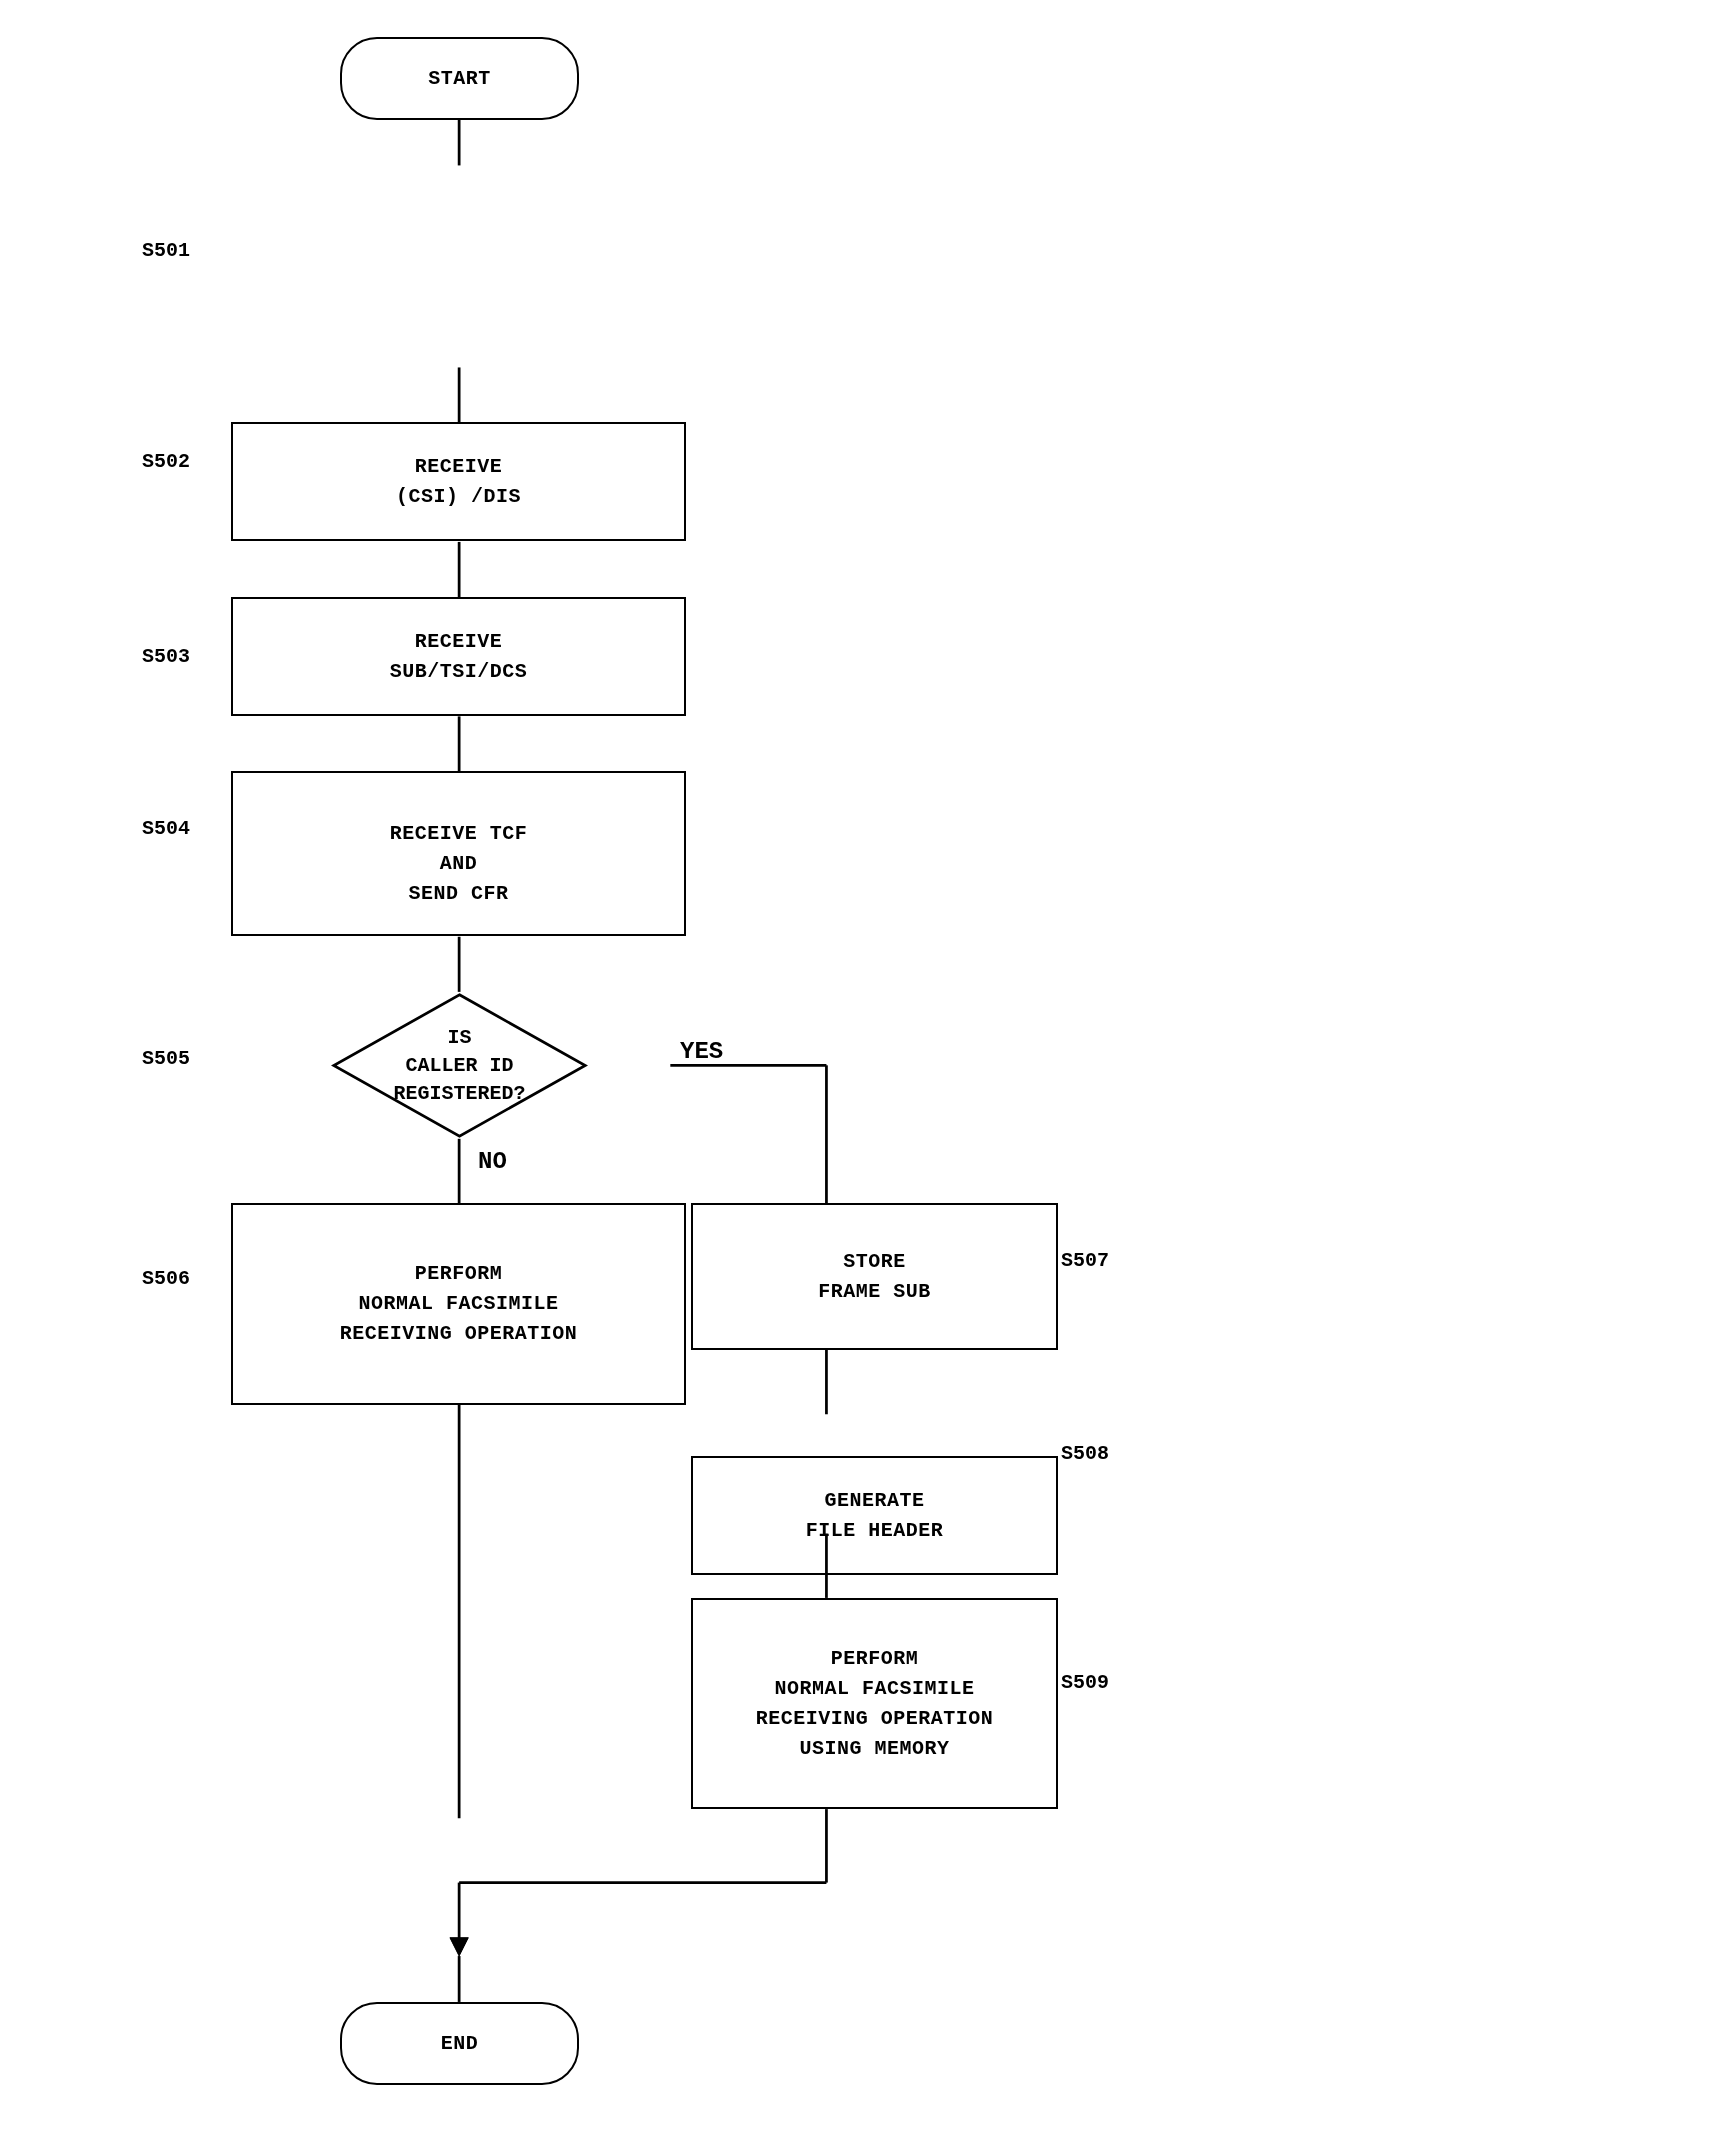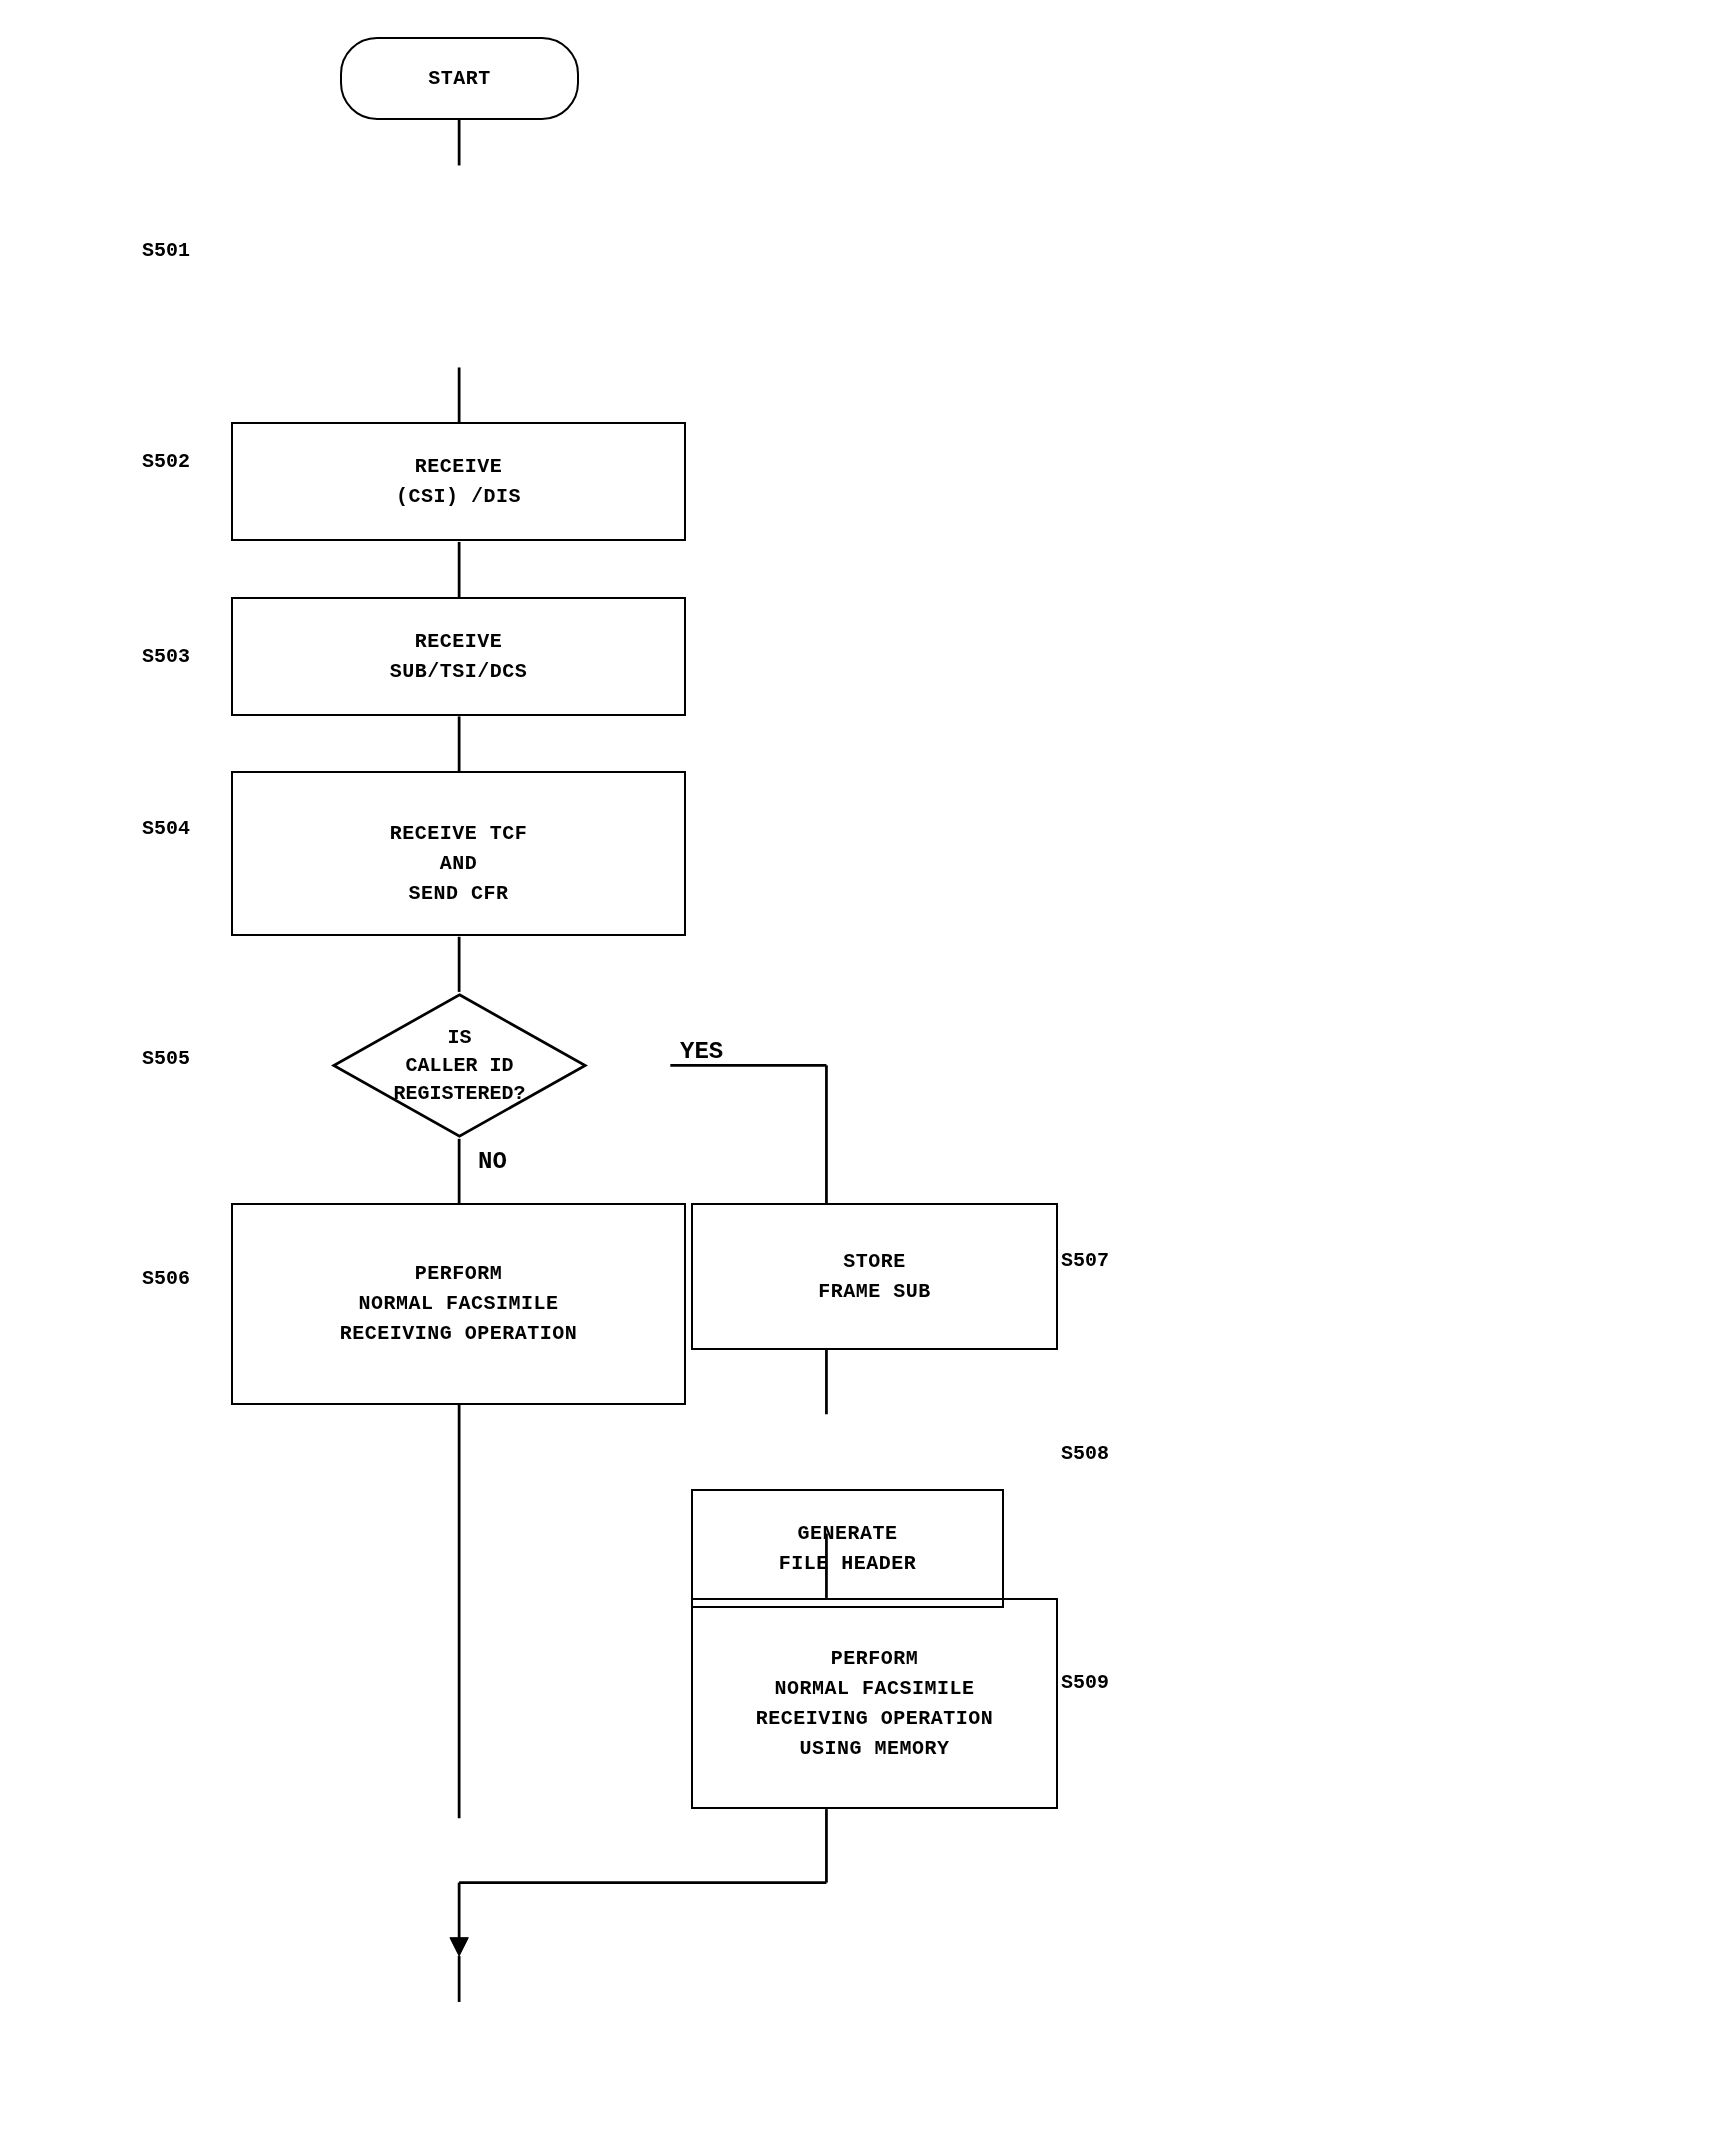--- a/index.html
+++ b/index.html
@@ -194,33 +194,36 @@
 
   <div class="label" style="left:1061px; top:1249px;">S507</div>
 
   <div class="shape rect" style="left:691px; top:1203px; width:367px; height:147px;">
     <span class="box-text" style="white-space:pre;">STORE
 FRAME SUB</span>
   </div>
 
   <div class="label" style="left:1061px; top:1442px;">S508</div>
 
-  <div class="shape rect" style="left:691px; top:1489px; width:313px; height:119px;">
+  <div class="shape rect" style="left:691px; top:1456px; width:367px; height:119px;">
     <span class="box-text" style="white-space:pre;">GENERATE
 FILE HEADER</span>
   </div>
 
   <div class="label" style="left:1061px; top:1671px;">S509</div>
 
   <div class="shape rect" style="left:691px; top:1598px; width:367px; height:211px;">
     <span class="box-text" style="white-space:pre;">PERFORM
 NORMAL FACSIMILE
 RECEIVING OPERATION
 USING MEMORY</span>
   </div>
 
   <svg style="position:absolute;top:0;left:0;width:1730px;height:2138px;pointer-events:none;" viewBox="0 0 1884 2328" width="1730" height="2138">
     <polygon points="500,2130 490,2110 510,2110" fill="#000"></polygon>
   </svg>
 
+  <div class="shape rounded-rect" style="left:340px; top:2002px; width:239px; height:83px;">
+    <span class="box-text">END</span>
+  </div>
 
 </div>
 
 
 </body></html>

